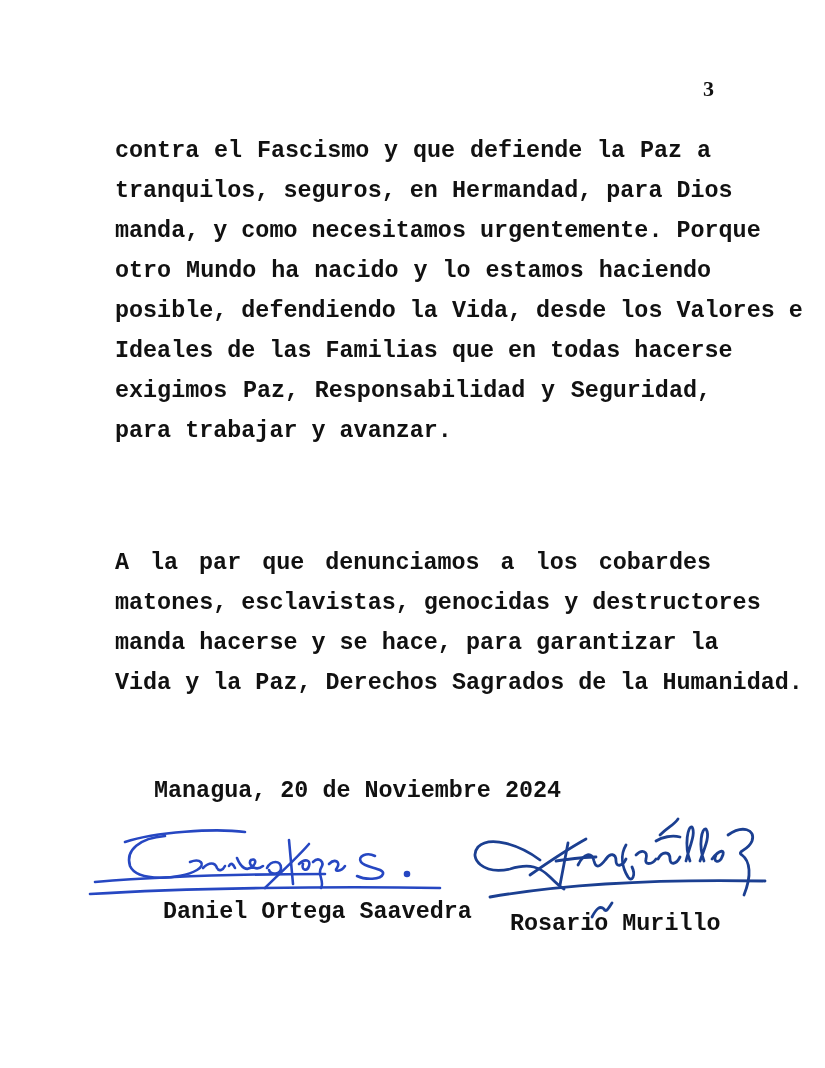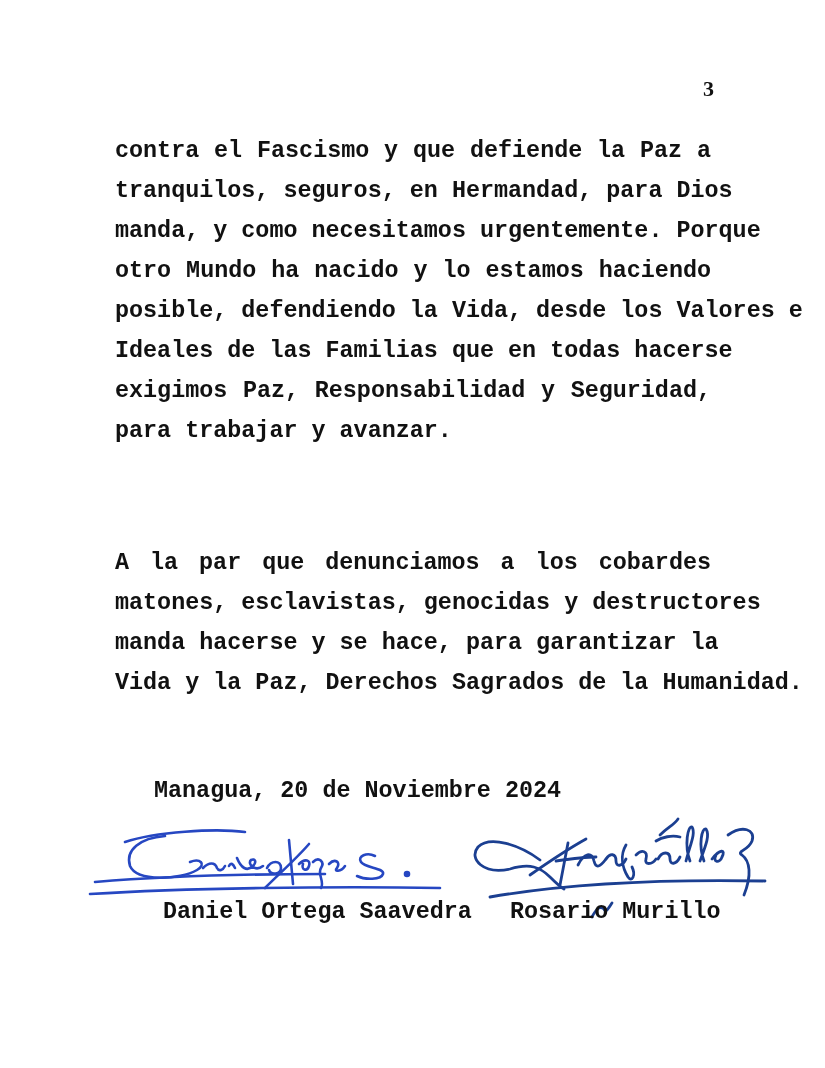--- a/index.html
+++ b/index.html
@@ -62,21 +62,21 @@
     .signer-name {
       position: absolute;
       top: 892px;
       font-family: "Liberation Mono", monospace;
       font-weight: bold;
       font-size: 23.4px;
       line-height: 40px;
       white-space: nowrap;
     }
     #name-left { left: 115px; margin-left: 48px; }
-    #name-right { left: 510px; }
+    #name-right { left: 510px; margin-top: 12px; }
     .signature {
       position: absolute;
       overflow: visible;
     }
     #sig-left { left: 85px; top: 822px; }
     #sig-right { left: 460px; top: 805px; }
   </style>
 </head>
 <body>
 

